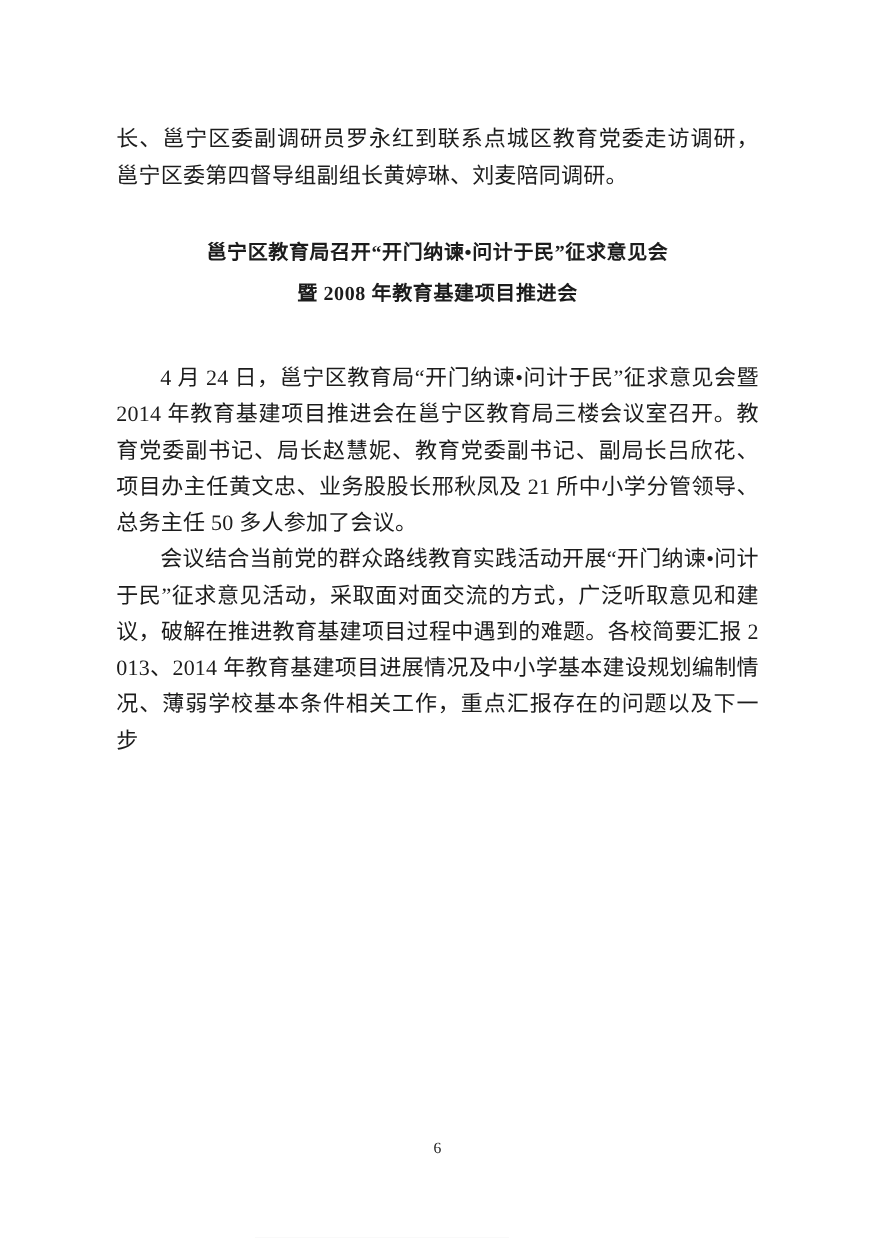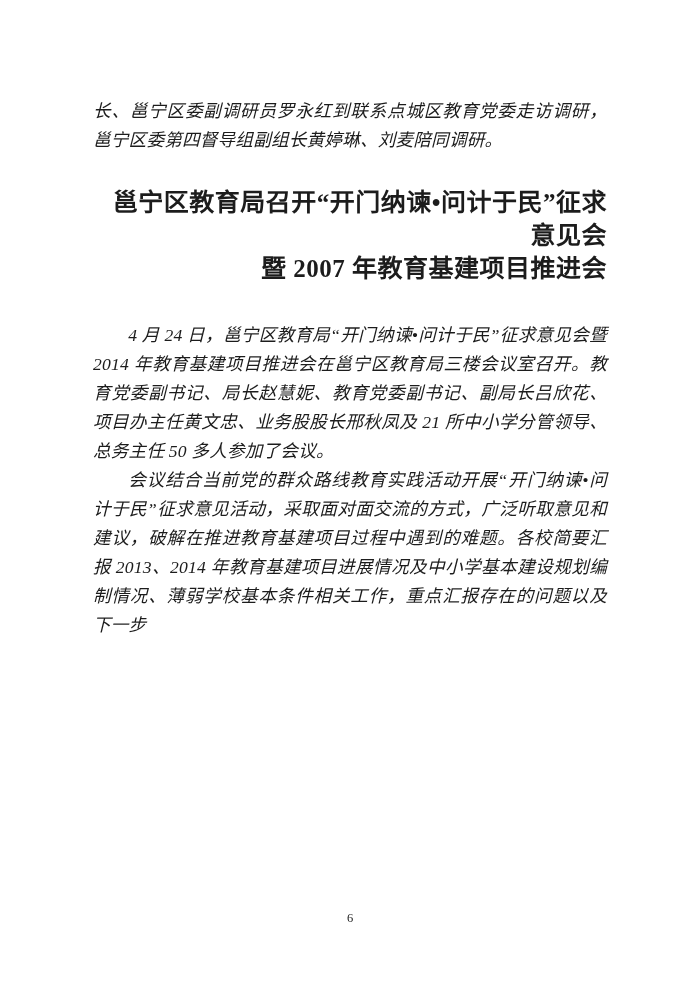--- a/index.html
+++ b/index.html
@@ -24,37 +24,36 @@
     top: 97px;
     width: 514px;
   }
   .body-par {
     margin: 0;
     font-size: 17.6px;
     line-height: 29px;
     text-align: justify;
     word-break: break-all;
     letter-spacing: 0.2px;
-    font-style: italic;
   }
   .indent { text-indent: 2em; }
   .byline {
     margin: 0;
     font-size: 17.6px;
     line-height: 29px;
     text-align: right;
     padding-right: 28px;
     letter-spacing: 0.2px;
   }
   .article-title {
     margin: 31px 0 0 0;
-    font-size: 25px;
+    font-size: 16px;
     line-height: 33px;
     font-weight: bold;
-    text-align: right;
+    text-align: center;
     letter-spacing: 0.5px;
   }
   .title-line { display: block; }
   .section-gap { margin-top: 36px; }
   .page-number {
     position: absolute;
     left: 0;
     right: 0;
     top: 910px;
     text-align: center;
@@ -68,21 +67,21 @@
 
 <div class="page">
   <div class="content">
 
     <p class="body-par">长、邕宁区委副调研员罗永红到联系点城区教育党委走访调研，邕宁区委第四督导组副组长黄婷琳、刘麦陪同调研。</p>
 
 
 
     <h2 class="article-title">
       <span class="title-line">邕宁区教育局召开“开门纳谏•问计于民”征求意见会</span>
-      <span class="title-line">暨 2007 年教育基建项目推进会</span>
+      <span class="title-line">暨 2008 年教育基建项目推进会</span>
     </h2>
 
     <p class="body-par indent section-gap">4 月 24 日，邕宁区教育局“开门纳谏•问计于民”征求意见会暨 2014 年教育基建项目推进会在邕宁区教育局三楼会议室召开。教育党委副书记、局长赵慧妮、教育党委副书记、副局长吕欣花、项目办主任黄文忠、业务股股长邢秋凤及 21 所中小学分管领导、总务主任 50 多人参加了会议。</p>
 
     <p class="body-par indent">会议结合当前党的群众路线教育实践活动开展“开门纳谏•问计于民”征求意见活动，采取面对面交流的方式，广泛听取意见和建议，破解在推进教育基建项目过程中遇到的难题。各校简要汇报 2013、2014 年教育基建项目进展情况及中小学基本建设规划编制情况、薄弱学校基本条件相关工作，重点汇报存在的问题以及下一步</p>
 
   </div>
 
   <div class="page-number">6</div>
 </div>

